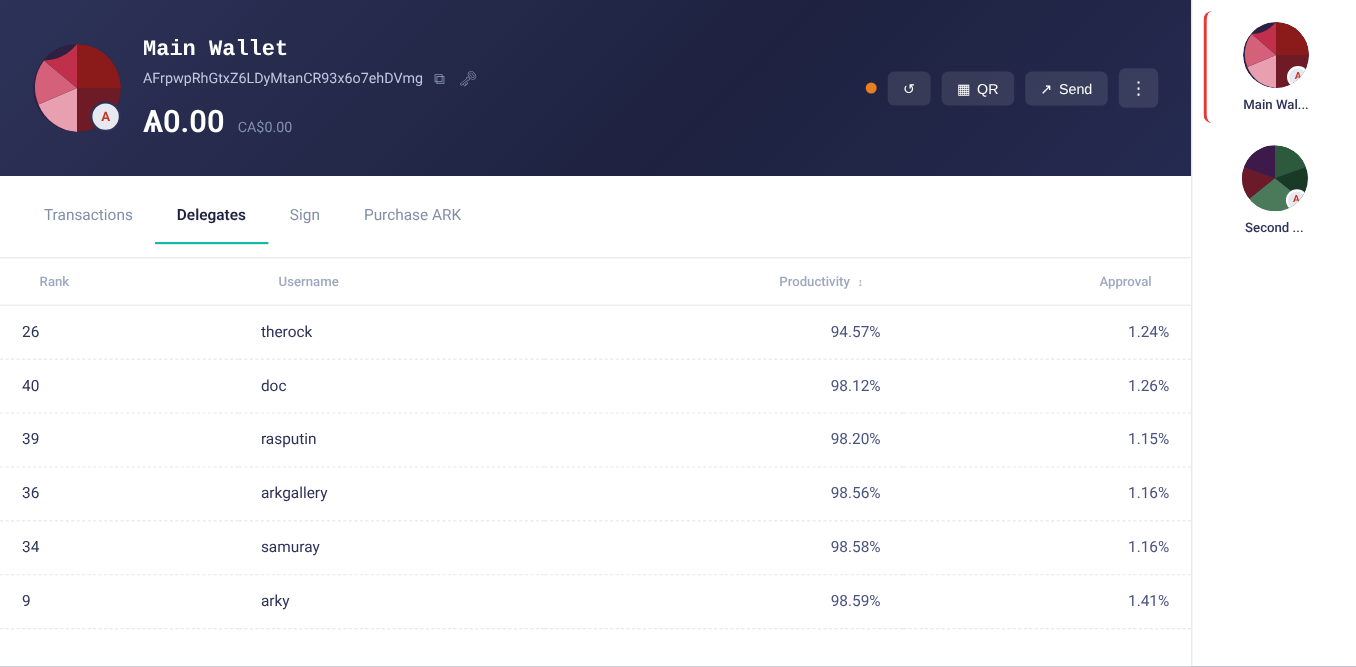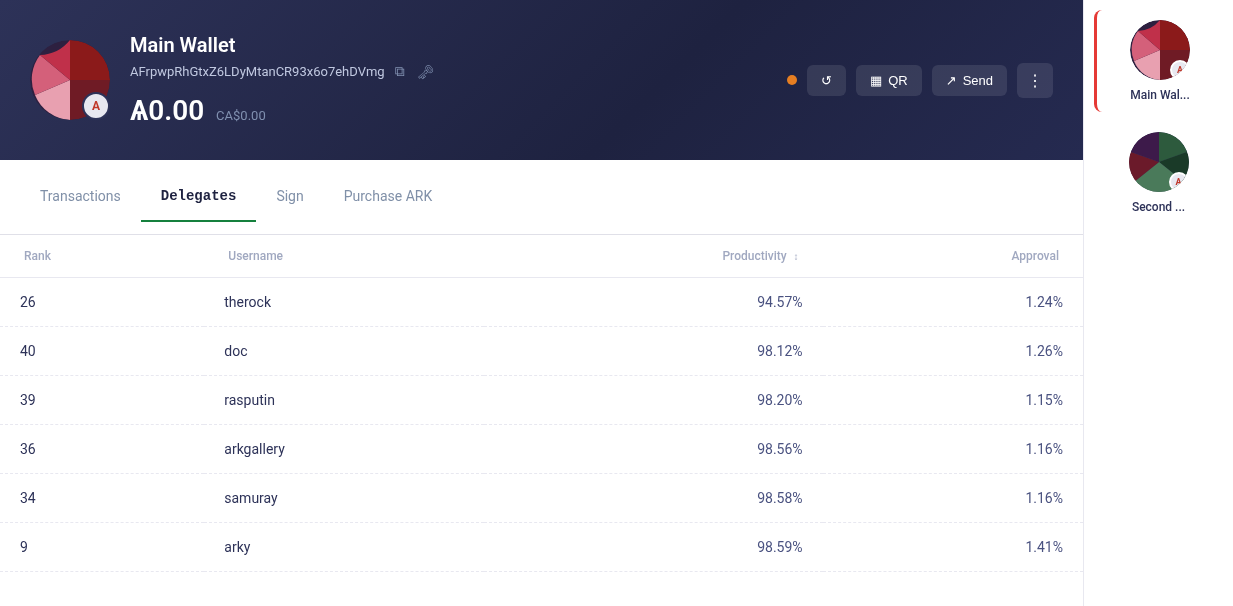--- a/index.html
+++ b/index.html
@@ -57,20 +57,21 @@
 
     .wallet-info {
       flex: 1;
     }
 
     .wallet-name {
       color: #ffffff;
       font-size: 20px;
       font-weight: 600;
       margin-bottom: 4px;
+      font-family: Liberation Mono, monospace;
     }
 
     .wallet-address {
       color: #a0a8c8;
       font-size: 13px;
       display: flex;
       align-items: center;
       gap: 8px;
       margin-bottom: 12px;
     }
@@ -150,42 +151,41 @@
       font-size: 14px;
       color: #8090a8;
       cursor: pointer;
       border-bottom: 2px solid transparent;
       text-decoration: none;
     }
 
     .tab.active {
       color: #1e2240;
       font-weight: 600;
-      border-bottom: 2px solid #15803d;
-      font-family: Liberation Mono, monospace;
+      border-bottom: 2px solid #14b8a6;
     }
 
     
     .table-area {
       flex: 1;
       background: #ffffff;
       overflow-y: auto;
     }
 
     .delegates-table {
       width: 100%;
       border-collapse: collapse;
     }
 
     .delegates-table thead tr {
       border-bottom: 1px solid #e8e8f0;
     }
 
     .delegates-table th {
-      padding: 14px 24px;
+      padding: 14px 36px;
       text-align: left;
       font-size: 12px;
       color: #a0a8c0;
       font-weight: 500;
       text-transform: none;
     }
 
     .delegates-table th.right {
       text-align: right;
     }

